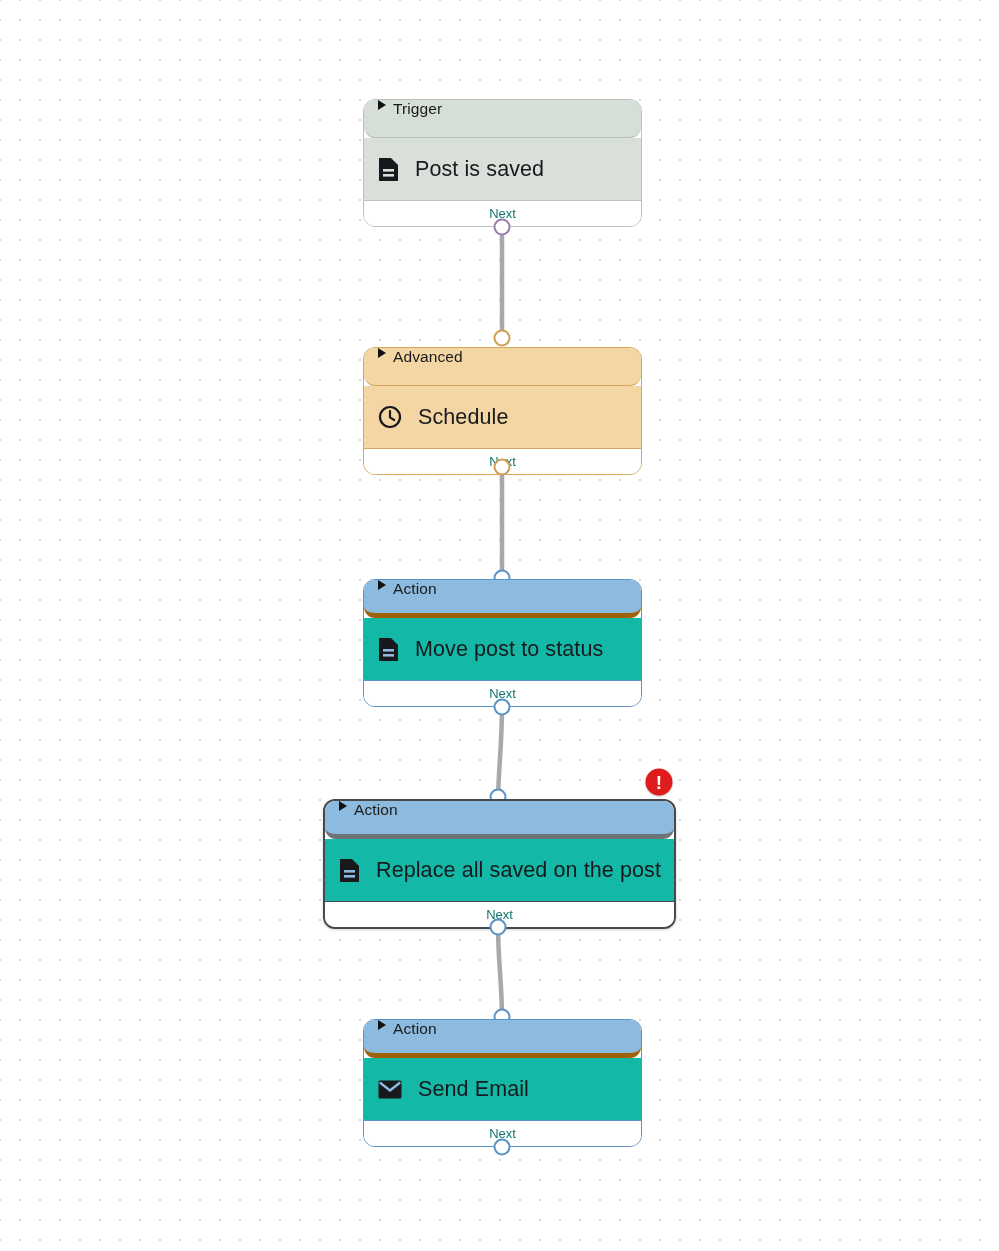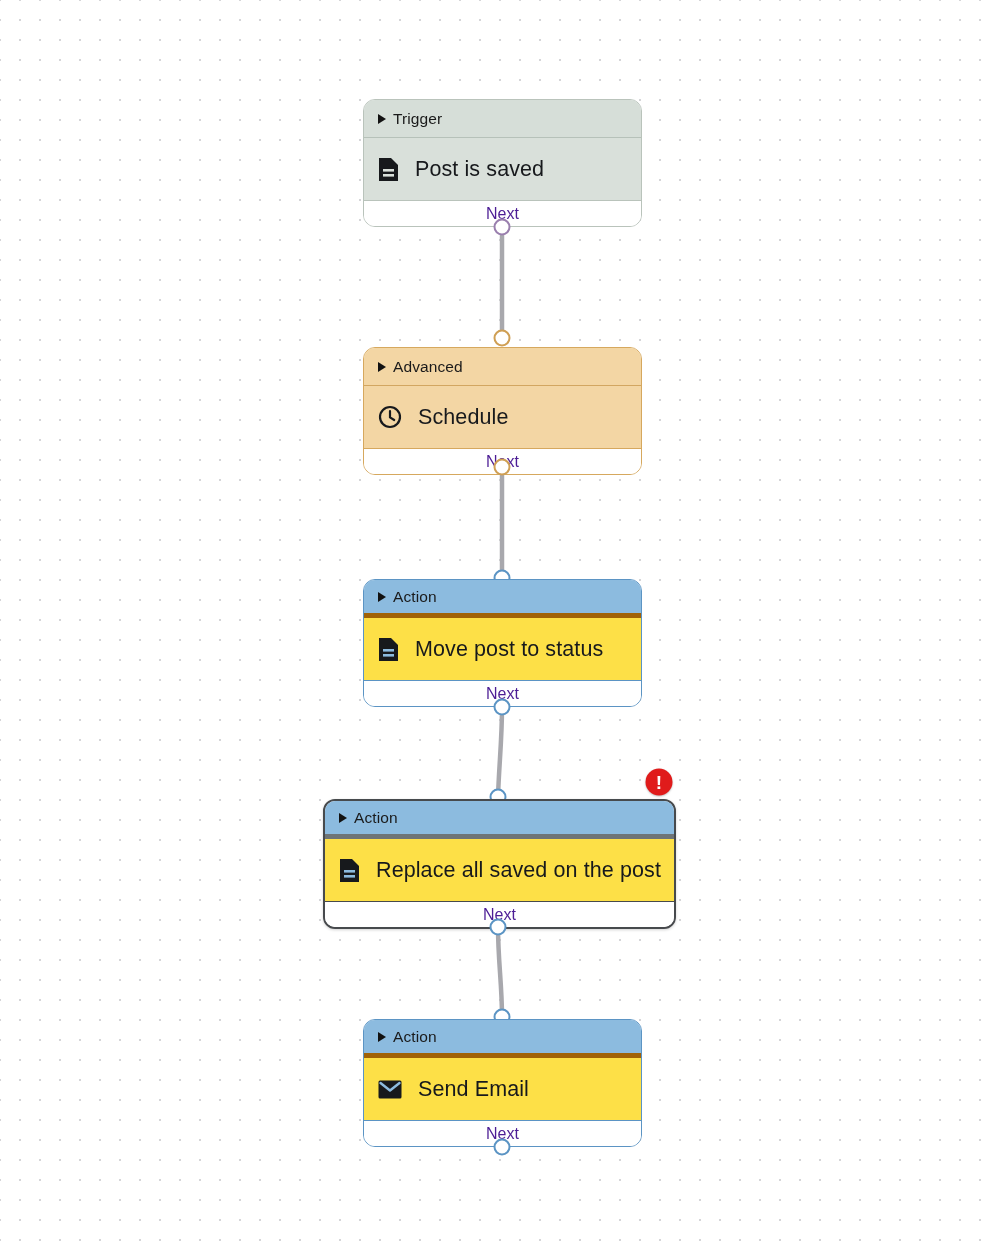--- a/index.html
+++ b/index.html
@@ -32,28 +32,29 @@
   
   .node {
     position: absolute;
     box-sizing: border-box;
     border-radius: 12px;
     background: #ffffff;
     overflow: hidden;
   }
   .node-header {
     display: flex;
-    align-items: center;
+    align-items: flex-start;
     gap: 7px;
     height: 38px;
     padding: 0 14px;
     box-sizing: border-box;
     font-size: 15.5px;
     color: #1a1a1a;
     letter-spacing: .1px;
+    border-radius: 11px;
   }
   .tri {
     width: 0; height: 0;
     border-left: 8px solid #121212;
     border-top: 5.5px solid transparent;
     border-bottom: 5.5px solid transparent;
     flex: 0 0 auto;
   }
   .node-body {
     display: flex;
@@ -68,41 +69,41 @@
     color: #17191c;
     white-space: nowrap;
     letter-spacing: .1px;
   }
   .node-footer {
     height: 25px;
     background: #ffffff;
     display: flex;
     align-items: center;
     justify-content: center;
-    font-size: 16px;
-    color: #4c1d95;
+    font-size: 13px;
+    color: #0f766e;
   }
   .icon-svg { display:block; flex: 0 0 auto; }
 
   
   .t-trigger          { border: 1px solid #b9c3bb; }
   .t-trigger .node-header { background:#d6ded8; border-bottom:1px solid #b6c1b9; }
   .t-trigger .node-body   { background:#d9e0da; }
   .t-trigger .node-footer { border-top:1px solid #b9c3bb; }
 
   
   .t-advanced          { border: 1px solid #d6a85e; }
   .t-advanced .node-header { background:#f3d6a4; border-bottom:1px solid #d2a661; }
   .t-advanced .node-body   { background:#f3d6a4; }
   .t-advanced .node-footer { border-top:1px solid #d6a85e; }
 
   
   .t-action          { border: 1px solid #5b94c4; }
   .t-action .node-header { background:#8cbbdf; border-bottom:5px solid #a16207; }
-  .t-action .node-body   { background:#fde047; }
+  .t-action .node-body   { background:#14b8a6; }
   .t-action .node-footer { border-top:1px solid #5b94c4; }
 
   
   .node.selected {
     border: 2.5px solid #474a4d;
     box-shadow: 0 1px 3px rgba(0,0,0,.18);
   }
   .node.selected .node-header { border-bottom-color:#6e7477; }
   .node.selected .node-footer { border-top-color:#474a4d; }
 

